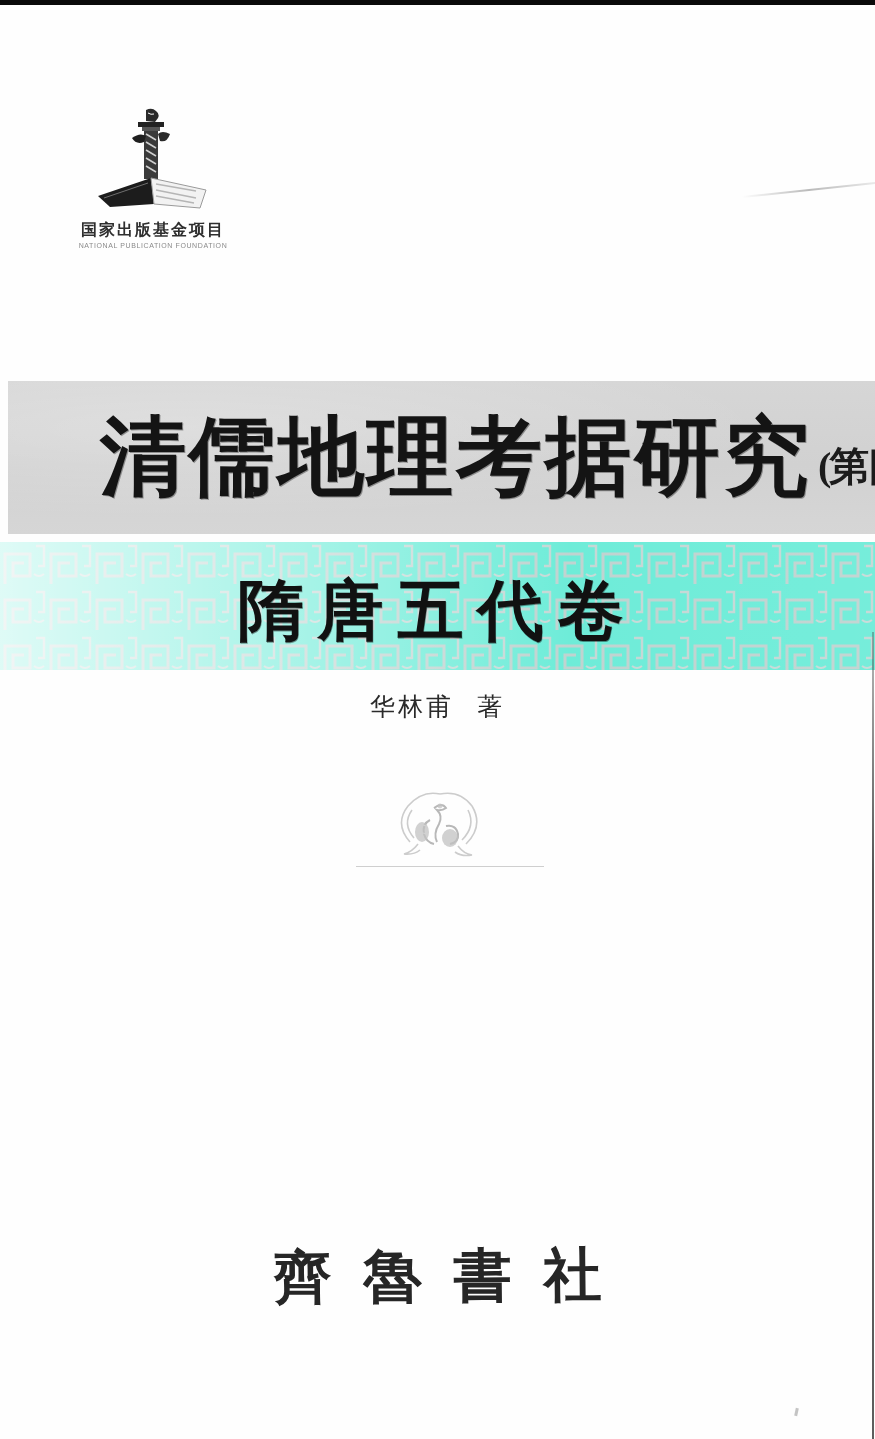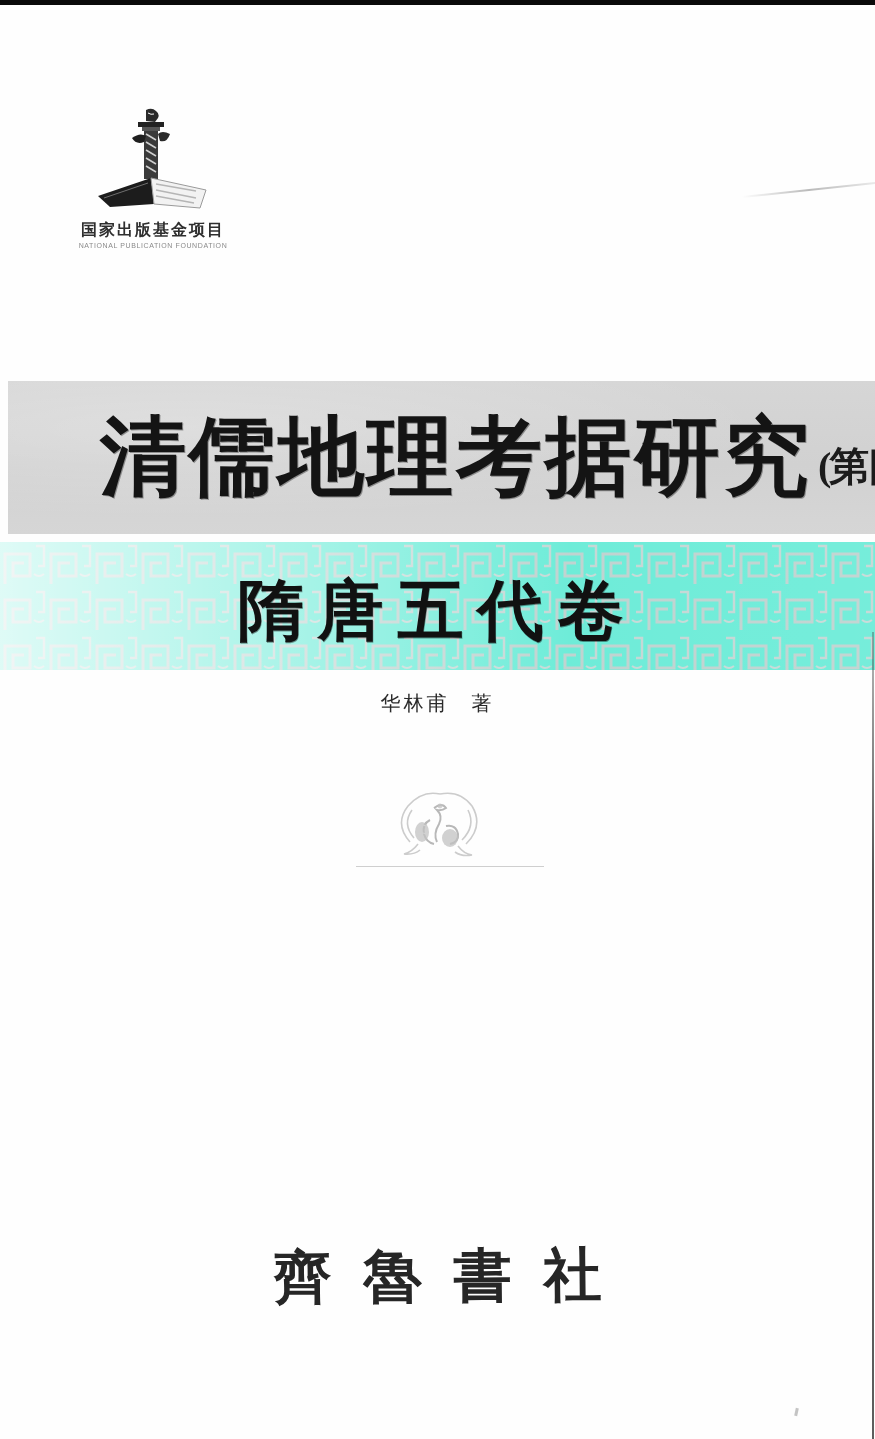--- a/index.html
+++ b/index.html
@@ -97,21 +97,21 @@
     text-align:center;
     font-size:66px;font-weight:600;color:#111;
     letter-spacing:14px;
     text-shadow:.5px .5px 0 rgba(0,0,0,.4);
   }
 
   
   .author-line{
     position:absolute;left:0;top:690px;width:875px;
     text-align:center;
-    font-size:20px;color:#2a2a2a;
+    font-size:25px;color:#2a2a2a;
     letter-spacing:3px;word-spacing:14px;
   }
 
   
   .phoenix{position:absolute;left:388px;top:782px;}
   .phoenix-rule{
     position:absolute;left:356px;top:866px;width:188px;height:1px;
     background:rgba(150,150,150,.45);
   }
 

